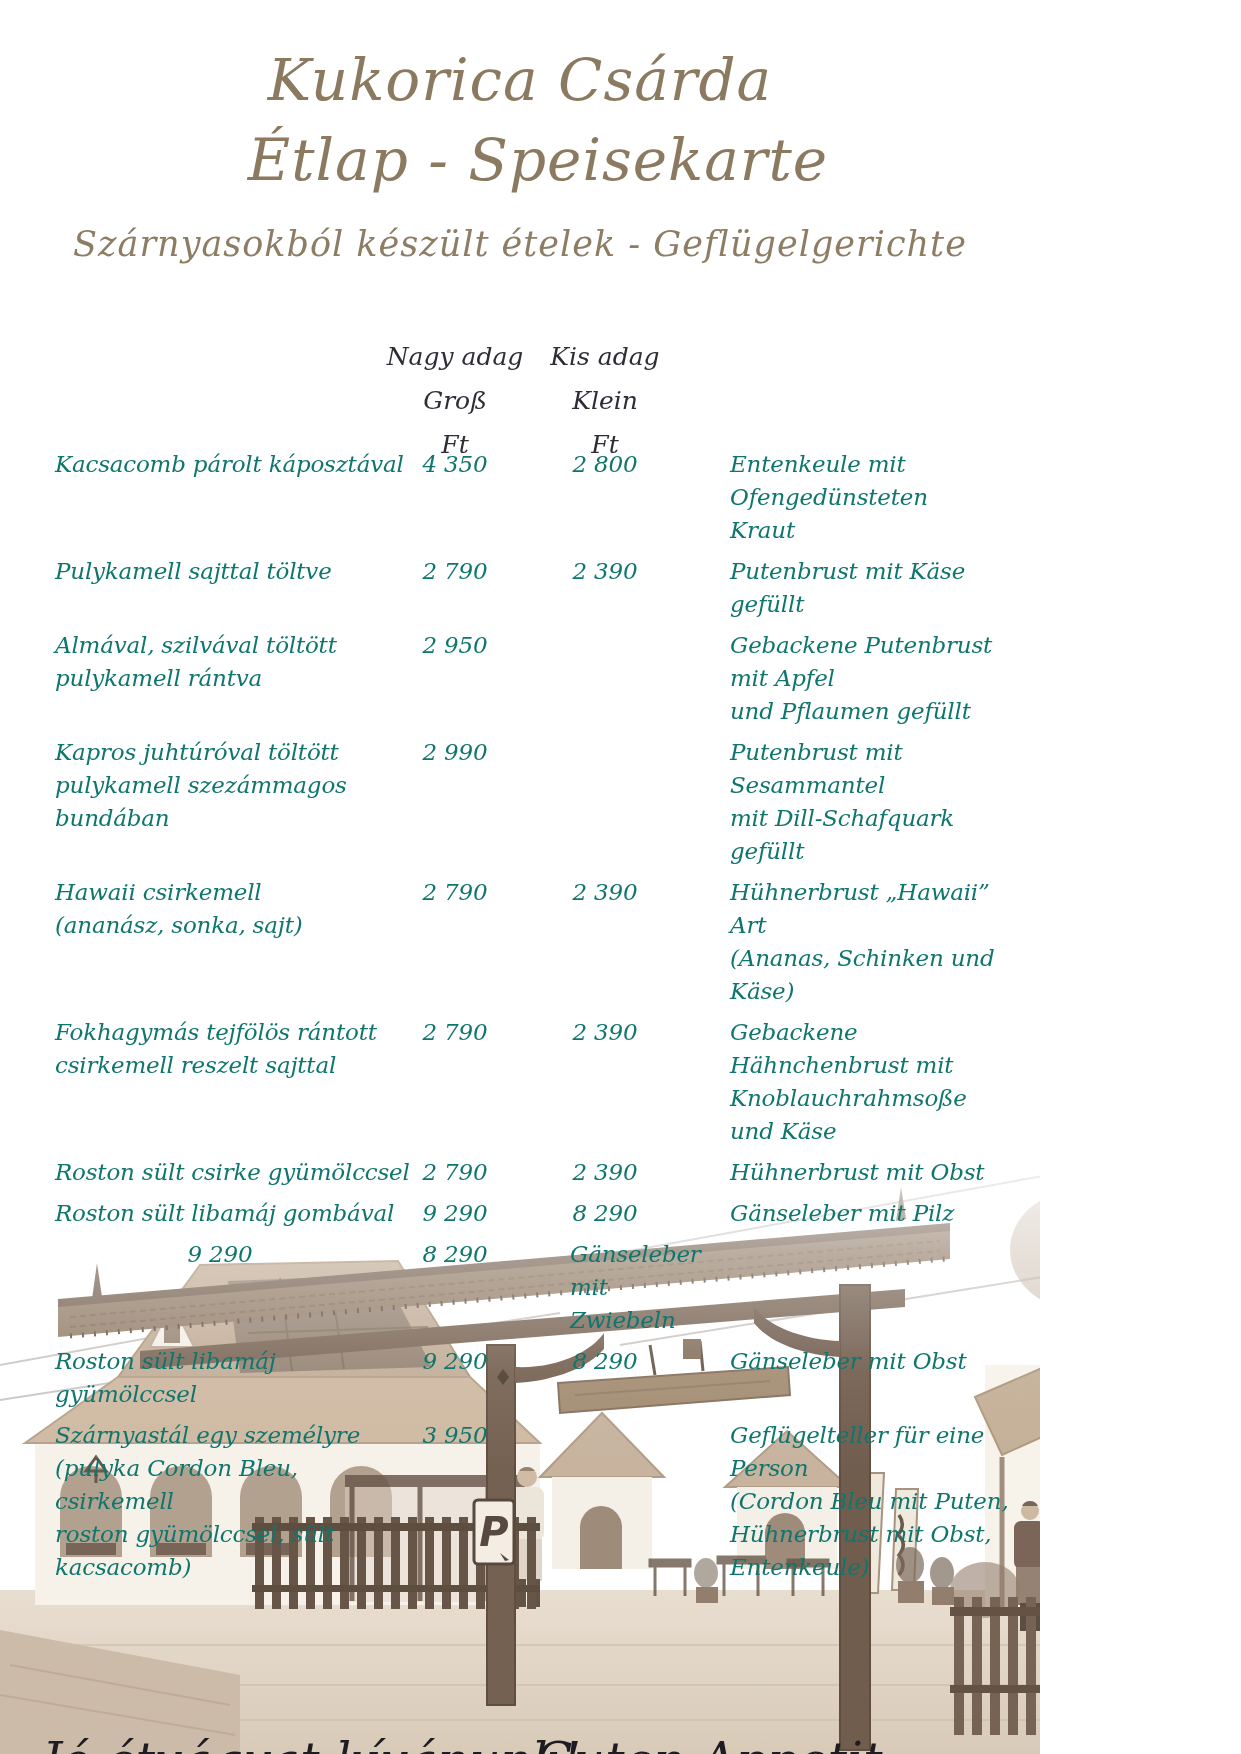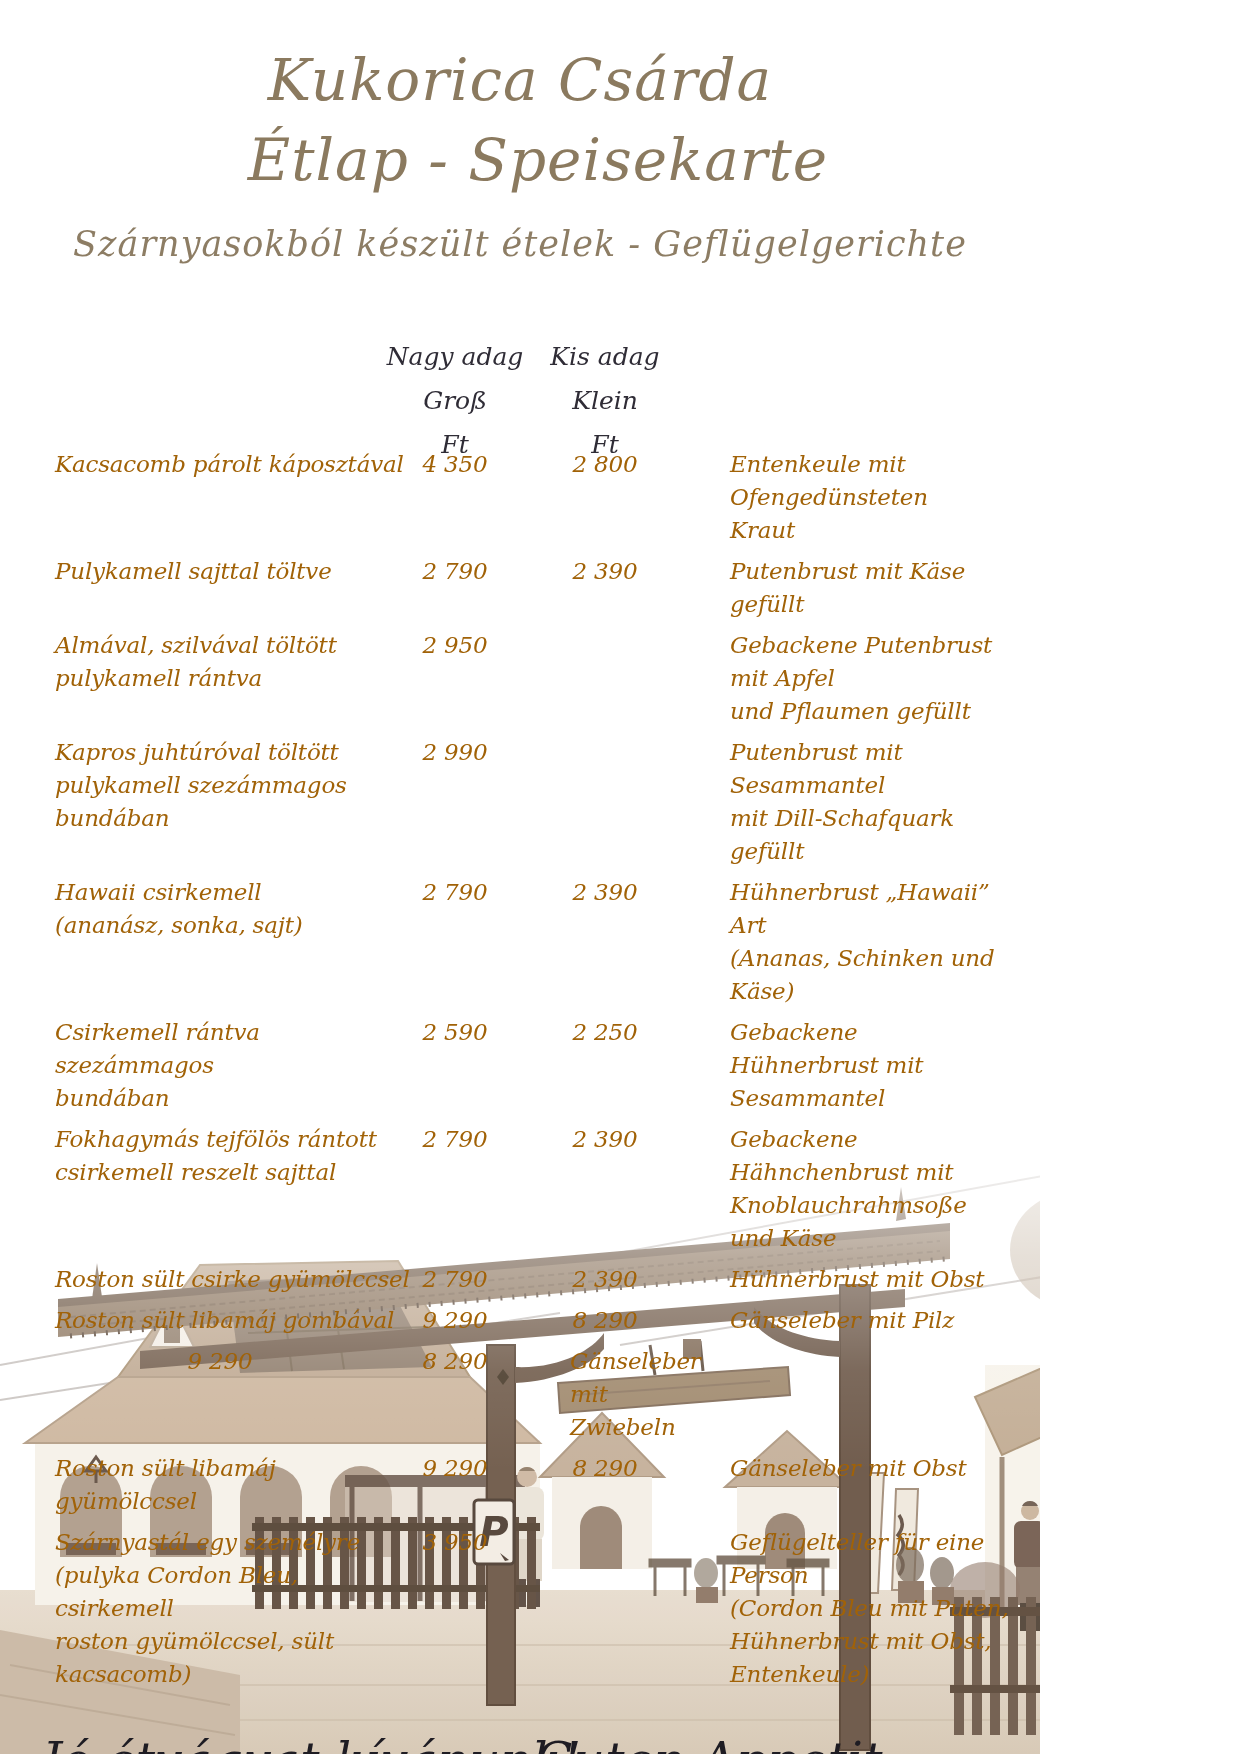--- a/index.html
+++ b/index.html
@@ -27,21 +27,21 @@
   .col-head div { margin-bottom:15px; }
   .col-head.large { top:302px; left:385px; width:140px; }
   .col-head.small { top:302px; left:525px; width:160px; }
 
   
   .menu { position:absolute; top:448px; left:55px; right:30px; z-index:3; }
   .row {
     display:grid;
     grid-template-columns:330px 140px 160px 1fr;
     margin-bottom:8px;
-    color:#a16207; font-size:23px; line-height:33px;
+    color:#0f766e; font-size:23px; line-height:33px;
     letter-spacing:-0.2px;
   }
   .c-hu { width:362px; white-space:pre-line; }
   .c-lg, .c-sm { text-align:center; white-space:pre-line; }
   .c-de { padding-left:45px; white-space:pre-line; }
 
   
   .footer-hu, .footer-de {
     position:absolute; top:1732px; z-index:4;
     font-size:48px; color:#1e1c23; letter-spacing:0.5px;
@@ -119,28 +119,20 @@
 
     <div class="row">
       <div class="c-hu">Hawaii csirkemell
 (ananász, sonka, sajt)</div>
       <div class="c-lg">2 790</div>
       <div class="c-sm">2 390</div>
       <div class="c-de">Hühnerbrust „Hawaii” Art
 (Ananas, Schinken und Käse)</div>
     </div>
 
-    <div class="row">
-      <div class="c-hu">Csirkemell rántva szezámmagos
-bundában</div>
-      <div class="c-lg">2 590</div>
-      <div class="c-sm">2 250</div>
-      <div class="c-de">Gebackene Hühnerbrust mit
-Sesammantel</div>
-    </div>
 
     <div class="row">
       <div class="c-hu">Fokhagymás tejfölös rántott
 csirkemell reszelt sajttal</div>
       <div class="c-lg">2 790</div>
       <div class="c-sm">2 390</div>
       <div class="c-de">Gebackene Hähnchenbrust mit
 Knoblauchrahmsoße und Käse</div>
     </div>
 

